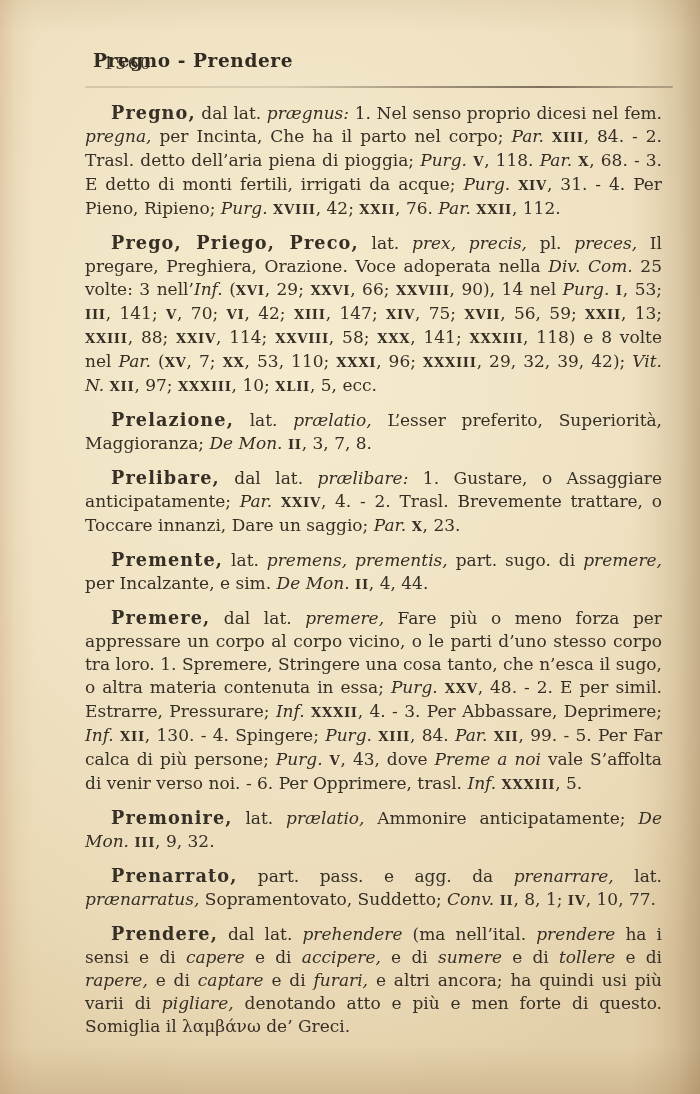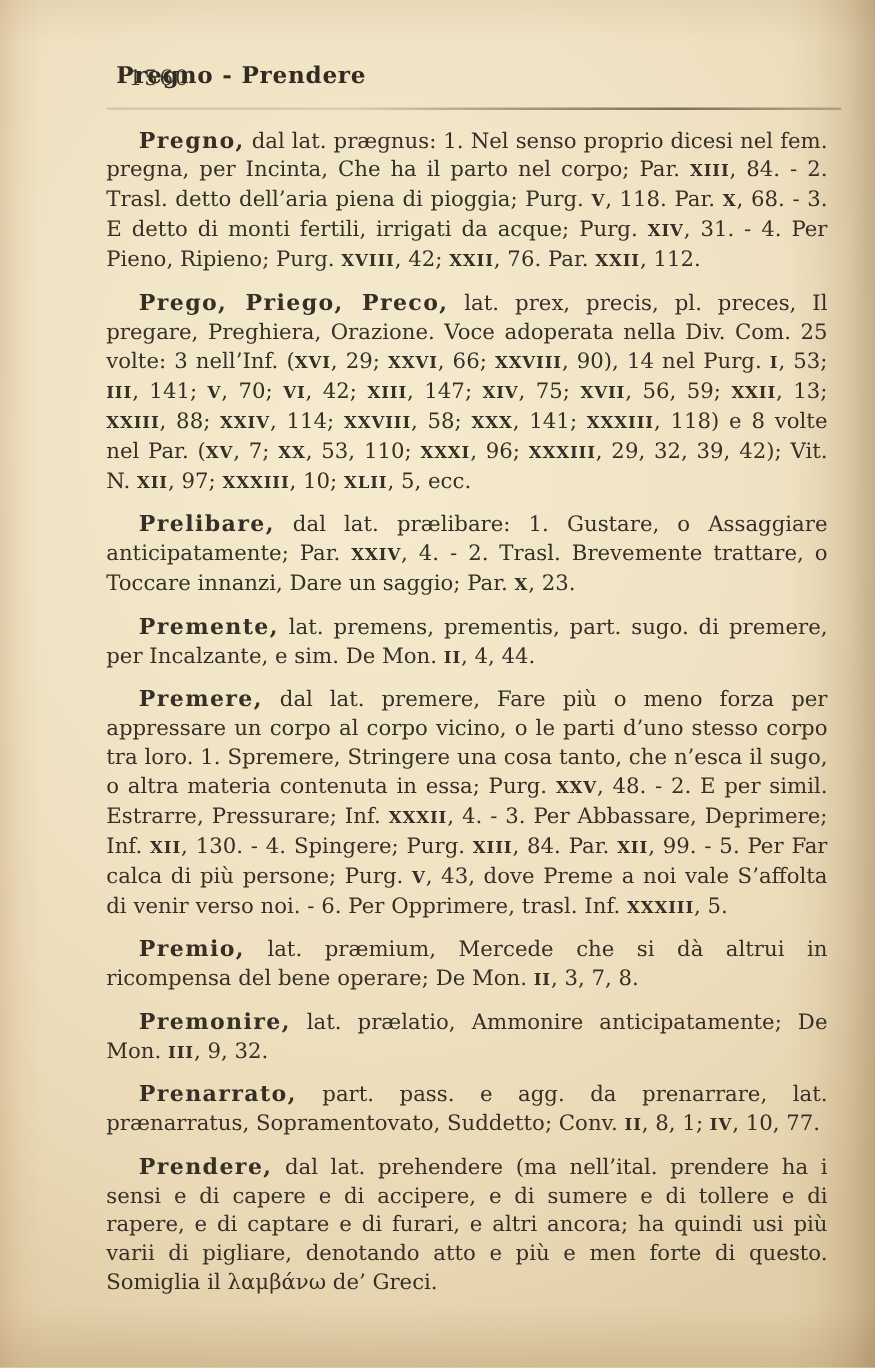--- a/index.html
+++ b/index.html
@@ -40,37 +40,37 @@
   .entries{
     position:absolute;left:85px;top:96px;width:577px;
     color:#362f26;font-size:17px;line-height:23px;
     text-align:justify;
   }
   .entry{
     margin:0 0 10px 0;text-indent:26px;
   }
   .entry:first-child{margin-top:5px;}
   .bold{font-weight:bold;letter-spacing:1.1px;font-size:1.04em;}
-  .italic{margin-top:16px;}
+  .italic{font-style:italic;margin-top:16px;}
   .sc{font-size:0.78em;letter-spacing:0.7px;font-weight:bold;}
   .plain{}
 </style>
 </head>
 <body>
 
 <div class="page">
   <div class="header">
     <span class="page-number">1560</span>
     <span class="running-title">Pregno - Prendere</span>
   </div>
   <div class="header-rule"></div>
   <div class="entries">
       <p class="entry"><span class="bold">Pregno,</span><span class="plain"> dal lat. </span><span class="italic">prægnus:</span><span class="plain"> 1. Nel senso proprio dicesi nel fem. </span><span class="italic">pregna,</span><span class="plain"> per Incinta, Che ha il parto nel corpo; </span><span class="italic">Par.</span><span class="plain"> </span><span class="sc">XIII</span><span class="plain">, 84. - 2. Trasl. detto dell’aria piena di pioggia; </span><span class="italic">Purg.</span><span class="plain"> </span><span class="sc">V</span><span class="plain">, 118. </span><span class="italic">Par.</span><span class="plain"> </span><span class="sc">X</span><span class="plain">, 68. - 3. E detto di monti fertili, irrigati da acque; </span><span class="italic">Purg.</span><span class="plain"> </span><span class="sc">XIV</span><span class="plain">, 31. - 4. Per Pieno, Ripieno; </span><span class="italic">Purg.</span><span class="plain"> </span><span class="sc">XVIII</span><span class="plain">, 42; </span><span class="sc">XXII</span><span class="plain">, 76. </span><span class="italic">Par.</span><span class="plain"> </span><span class="sc">XXII</span><span class="plain">, 112.</span></p>
       <p class="entry"><span class="bold">Prego, Priego, Preco,</span><span class="plain"> lat. </span><span class="italic">prex, precis,</span><span class="plain"> pl. </span><span class="italic">preces,</span><span class="plain"> Il pregare, Preghiera, Orazione. Voce adoperata nella </span><span class="italic">Div. Com.</span><span class="plain"> 25 volte: 3 nell’</span><span class="italic">Inf.</span><span class="plain"> (</span><span class="sc">XVI</span><span class="plain">, 29; </span><span class="sc">XXVI</span><span class="plain">, 66; </span><span class="sc">XXVIII</span><span class="plain">, 90), 14 nel </span><span class="italic">Purg.</span><span class="plain"> </span><span class="sc">I</span><span class="plain">, 53; </span><span class="sc">III</span><span class="plain">, 141; </span><span class="sc">V</span><span class="plain">, 70; </span><span class="sc">VI</span><span class="plain">, 42; </span><span class="sc">XIII</span><span class="plain">, 147; </span><span class="sc">XIV</span><span class="plain">, 75; </span><span class="sc">XVII</span><span class="plain">, 56, 59; </span><span class="sc">XXII</span><span class="plain">, 13; </span><span class="sc">XXIII</span><span class="plain">, 88; </span><span class="sc">XXIV</span><span class="plain">, 114; </span><span class="sc">XXVIII</span><span class="plain">, 58; </span><span class="sc">XXX</span><span class="plain">, 141; </span><span class="sc">XXXIII</span><span class="plain">, 118) e 8 volte nel </span><span class="italic">Par.</span><span class="plain"> (</span><span class="sc">XV</span><span class="plain">, 7; </span><span class="sc">XX</span><span class="plain">, 53, 110; </span><span class="sc">XXXI</span><span class="plain">, 96; </span><span class="sc">XXXIII</span><span class="plain">, 29, 32, 39, 42); </span><span class="italic">Vit. N.</span><span class="plain"> </span><span class="sc">XII</span><span class="plain">, 97; </span><span class="sc">XXXIII</span><span class="plain">, 10; </span><span class="sc">XLII</span><span class="plain">, 5, ecc.</span></p>
+      <p class="entry"><span class="bold">Prelazione,</span><span class="plain"> lat. </span><span class="italic">prælatio,</span><span class="plain"> L’esser preferito, Superiorità, Maggioranza; </span><span class="italic">De Mon.</span><span class="plain"> </span><span class="sc">II</span><span class="plain">, 3, 7, 8.</span></p>
       <p class="entry"><span class="bold">Prelibare,</span><span class="plain"> dal lat. </span><span class="italic">prælibare:</span><span class="plain"> 1. Gustare, o Assaggiare anticipatamente; </span><span class="italic">Par.</span><span class="plain"> </span><span class="sc">XXIV</span><span class="plain">, 4. - 2. Trasl. Brevemente trattare, o Toccare innanzi, Dare un saggio; </span><span class="italic">Par.</span><span class="plain"> </span><span class="sc">X</span><span class="plain">, 23.</span></p>
       <p class="entry"><span class="bold">Premente,</span><span class="plain"> lat. </span><span class="italic">premens, prementis,</span><span class="plain"> part. sugo. di </span><span class="italic">premere,</span><span class="plain"> per Incalzante, e sim. </span><span class="italic">De Mon.</span><span class="plain"> </span><span class="sc">II</span><span class="plain">, 4, 44.</span></p>
       <p class="entry"><span class="bold">Premere,</span><span class="plain"> dal lat. </span><span class="italic">premere,</span><span class="plain"> Fare più o meno forza per appressare un corpo al corpo vicino, o le parti d’uno stesso corpo tra loro. 1. Spremere, Stringere una cosa tanto, che n’esca il sugo, o altra materia contenuta in essa; </span><span class="italic">Purg.</span><span class="plain"> </span><span class="sc">XXV</span><span class="plain">, 48. - 2. E per simil. Estrarre, Pressurare; </span><span class="italic">Inf.</span><span class="plain"> </span><span class="sc">XXXII</span><span class="plain">, 4. - 3. Per Abbassare, Deprimere; </span><span class="italic">Inf.</span><span class="plain"> </span><span class="sc">XII</span><span class="plain">, 130. - 4. Spingere; </span><span class="italic">Purg.</span><span class="plain"> </span><span class="sc">XIII</span><span class="plain">, 84. </span><span class="italic">Par.</span><span class="plain"> </span><span class="sc">XII</span><span class="plain">, 99. - 5. Per Far calca di più persone; </span><span class="italic">Purg.</span><span class="plain"> </span><span class="sc">V</span><span class="plain">, 43, dove </span><span class="italic">Preme a noi</span><span class="plain"> vale S’affolta di venir verso noi. - 6. Per Opprimere, trasl. </span><span class="italic">Inf.</span><span class="plain"> </span><span class="sc">XXXIII</span><span class="plain">, 5.</span></p>
-      <p class="entry"><span class="bold">Premio,</span><span class="plain"> lat. </span><span class="italic">præmium,</span><span class="plain"> Mercede che si dà altrui in ricompensa del bene operare; </span><span class="italic">De Mon.</span><span class="plain"> </span><span class="sc">II</span><span class="plain">, 3, 7, 8.</span></p>
       <p class="entry"><span class="bold">Premonire,</span><span class="plain"> lat. </span><span class="italic">prælatio,</span><span class="plain"> Ammonire anticipatamente; </span><span class="italic">De Mon.</span><span class="plain"> </span><span class="sc">III</span><span class="plain">, 9, 32.</span></p>
       <p class="entry"><span class="bold">Prenarrato,</span><span class="plain"> part. pass. e agg. da </span><span class="italic">prenarrare,</span><span class="plain"> lat. </span><span class="italic">prænarratus,</span><span class="plain"> Sopramentovato, Suddetto; </span><span class="italic">Conv.</span><span class="plain"> </span><span class="sc">II</span><span class="plain">, 8, 1; </span><span class="sc">IV</span><span class="plain">, 10, 77.</span></p>
       <p class="entry"><span class="bold">Prendere,</span><span class="plain"> dal lat. </span><span class="italic">prehendere</span><span class="plain"> (ma nell’ital. </span><span class="italic">prendere</span><span class="plain"> ha i sensi e di </span><span class="italic">capere</span><span class="plain"> e di </span><span class="italic">accipere,</span><span class="plain"> e di </span><span class="italic">sumere</span><span class="plain"> e di </span><span class="italic">tollere</span><span class="plain"> e di </span><span class="italic">rapere,</span><span class="plain"> e di </span><span class="italic">captare</span><span class="plain"> e di </span><span class="italic">furari,</span><span class="plain"> e altri ancora; ha quindi usi più varii di </span><span class="italic">pigliare,</span><span class="plain"> denotando atto e più e men forte di questo. Somiglia il λαμβάνω de’ Greci.</span></p>
     </div>
 </div>
 
 </body></html>

